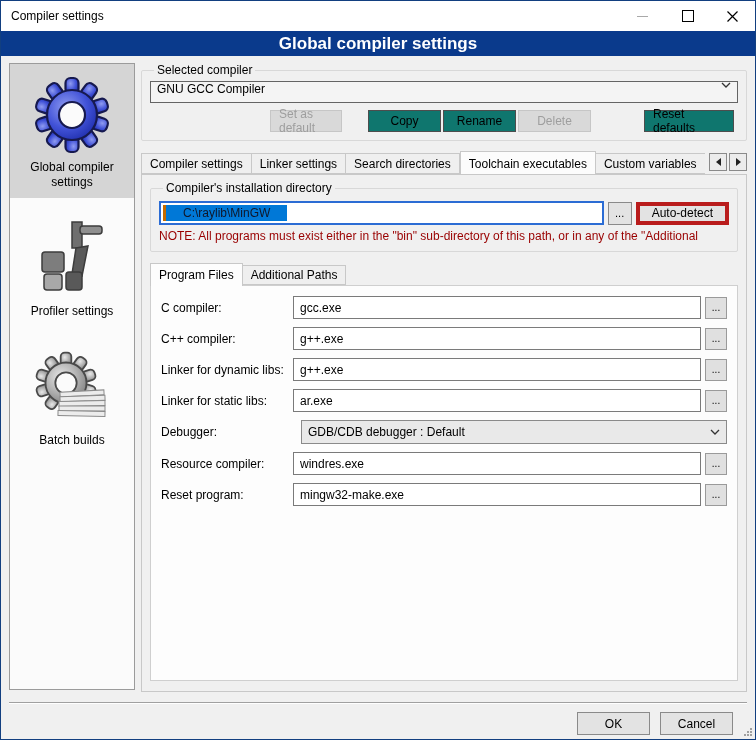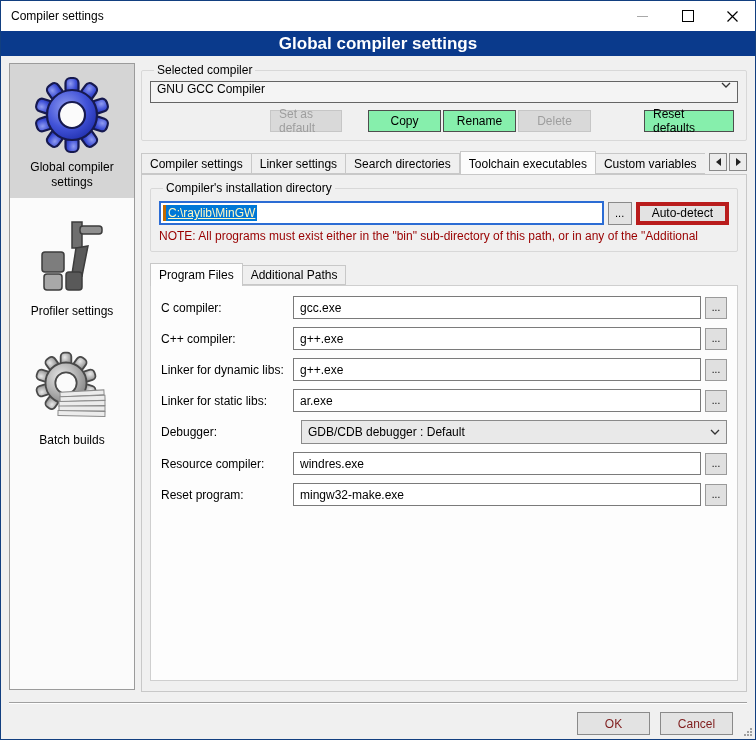--- a/index.html
+++ b/index.html
@@ -26,60 +26,60 @@
   .side-item + .side-item{margin-top:10px;}
   
   .content{flex:1;display:flex;flex-direction:column;min-width:0;}
   fieldset{border:1px solid #d8d8d8;border-radius:2px;margin:0;padding:4px 8px 8px 8px;}
   legend{font-size:12px;padding:0 3px;margin-left:4px;color:#000;}
   
   .combo{box-sizing:border-box;height:22px;background:#f4f4f4;border:1px solid #646464;display:flex;align-items:flex-start;font-size:12px;padding-left:6px;color:#000;}
   .combo .txt{flex:1;white-space:nowrap;overflow:hidden;}
   .combo .chev{width:22px;display:flex;align-items:center;justify-content:center;}
   
-  .pbtn{box-sizing:border-box;height:22px;background:#86efac;border:1px solid #4d4d4d;font-size:12px;color:#000;display:flex;align-items:center;justify-content:center;padding:0 8px;cursor:default;}
+  .pbtn{box-sizing:border-box;height:22px;background:#0f766e;border:1px solid #4d4d4d;font-size:12px;color:#000;display:flex;align-items:center;justify-content:center;padding:0 8px;cursor:default;}
   .pbtn.disabled{background:#d9d9d9;border:1px solid #c6c6c6;color:#9e9e9e;}
   .btnrow{display:flex;align-items:center;margin-top:7px;}
   
   .tabrow{display:flex;align-items:flex-end;margin-top:9px;height:24px;}
   .tabstrip{flex:1;display:flex;align-items:flex-end;overflow:hidden;min-width:0;}
   .tab{flex-shrink:0;box-sizing:border-box;height:21px;background:#efefef;border:1px solid #c8c8c8;border-left:none;font-size:12px;display:flex;align-items:center;padding:0 8px;white-space:nowrap;color:#000;position:relative;}
   .tab:first-child{border-left:1px solid #c8c8c8;}
   .tab.active{height:24px;background:#fcfcfc;border:1px solid #c8c8c8;border-bottom:none;z-index:3;margin-bottom:-1px;}
   .tabarrows{display:flex;gap:2px;margin-left:4px;margin-bottom:3px;}
   .arrowbtn{width:18px;height:18px;box-sizing:border-box;border:1px solid #8a8a8a;background:#ececec;display:flex;align-items:center;justify-content:center;}
   .tri-l{width:0;height:0;border-top:4px solid transparent;border-bottom:4px solid transparent;border-right:5px solid #222;}
   .tri-r{width:0;height:0;border-top:4px solid transparent;border-bottom:4px solid transparent;border-left:5px solid #222;}
   
   .tabpanel{box-sizing:border-box;border:1px solid #c8c8c8;background:#f0f0f0;height:518px;position:relative;z-index:1;display:flex;flex-direction:column;}
   .instdir{margin:6px 8px 0 8px;}
   .dirrow{display:flex;gap:4px;align-items:center;margin-top:2px;}
   .textsel{box-sizing:border-box;flex:1;height:24px;background:#fff;border:2px solid #2b6cd4;display:flex;align-items:center;padding-left:2px;font-size:12px;overflow:hidden;}
   .textsel .caret{width:3px;height:16px;background:#c46a00;flex-shrink:0;}
-  .textsel .sel{background:#0078d7;color:#fef9c3;padding:1px 2px;white-space:nowrap;text-decoration:underline;}
+  .textsel .sel{background:#0078d7;color:#0f172a;padding:1px 17px;white-space:nowrap;}
   .sqbtn{box-sizing:border-box;width:24px;height:23px;background:#e3e3e3;border:1px solid #8a8a8a;font-size:11px;display:flex;align-items:center;justify-content:center;color:#000;}
   .autodetect{box-sizing:border-box;height:23px;background:#e3e3e3;border:4px solid #b91c1c;font-size:12px;display:flex;align-items:center;justify-content:center;padding:0 12px;color:#000;}
   .note{font-size:12px;color:#990000;margin-top:4px;white-space:nowrap;overflow:hidden;}
   
   .subtabrow{display:flex;align-items:flex-end;margin:10px 8px 0 8px;height:23px;}
   .subtab{box-sizing:border-box;height:20px;background:#efefef;border:1px solid #c8c8c8;font-size:12px;display:flex;align-items:center;padding:0 8px;white-space:nowrap;color:#000;}
   .subtab.active{height:23px;background:#fdfdfd;border-bottom:none;z-index:3;margin-bottom:-1px;}
   .subtab + .subtab{border-left:none;}
   .innerpanel{box-sizing:border-box;margin:0 8px 10px 8px;border:1px solid #cfcfcf;background:#fdfdfd;flex:1;position:relative;z-index:1;padding:10px 10px 0 10px;}
   .frow{display:flex;align-items:center;margin-bottom:8px;}
   .frow .flabel{width:132px;flex-shrink:0;font-size:12px;color:#000;}
   .farea{flex:1;display:flex;gap:4px;align-items:center;}
   .tinput{box-sizing:border-box;flex:1;height:23px;border:1px solid #7a7a7a;background:#fff;font-size:12px;font-family:"Liberation Sans",sans-serif;padding:0 0 0 6px;color:#000;outline:none;}
   .dotbtn{box-sizing:border-box;width:22px;height:22px;background:#e0e0e0;border:1px solid #9a9a9a;font-size:10px;display:flex;align-items:center;justify-content:center;color:#000;flex-shrink:0;}
   .dcombo{box-sizing:border-box;flex:1;height:24px;background:#e9e9e9;border:1px solid #8a8a8a;display:flex;align-items:center;font-size:12px;padding-left:6px;color:#000;margin-left:8px;}
   .dcombo .txt{flex:1;}
   
   .divider{margin-top:10px;border-top:1px solid #a0a0a0;border-bottom:1px solid #ffffff;height:0;}
   .footer{display:flex;justify-content:flex-end;gap:10px;padding:8px 14px 0 0;}
-  .footbtn{box-sizing:border-box;width:73px;height:23px;background:#e3e3e3;border:1px solid #8a8a8a;font-size:12px;display:flex;align-items:center;justify-content:center;color:#7f1d1d;}
+  .footbtn{box-sizing:border-box;width:73px;height:23px;background:#e3e3e3;border:1px solid #8a8a8a;font-size:12px;display:flex;align-items:center;justify-content:center;color:#000000;}
   .grip{position:absolute;right:2px;bottom:2px;}
 </style>
 </head>
 <body>
 
 <div class="window">
 
   <div class="titlebar">
     <div class="title">Compiler settings</div>
     <div class="winctl">

